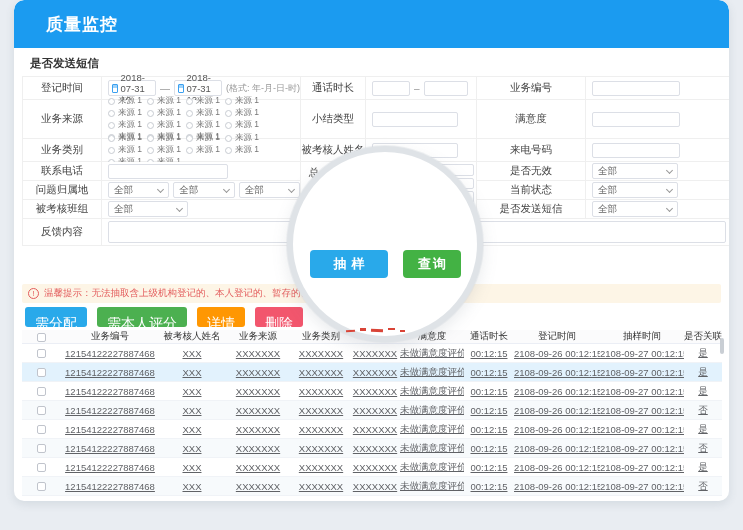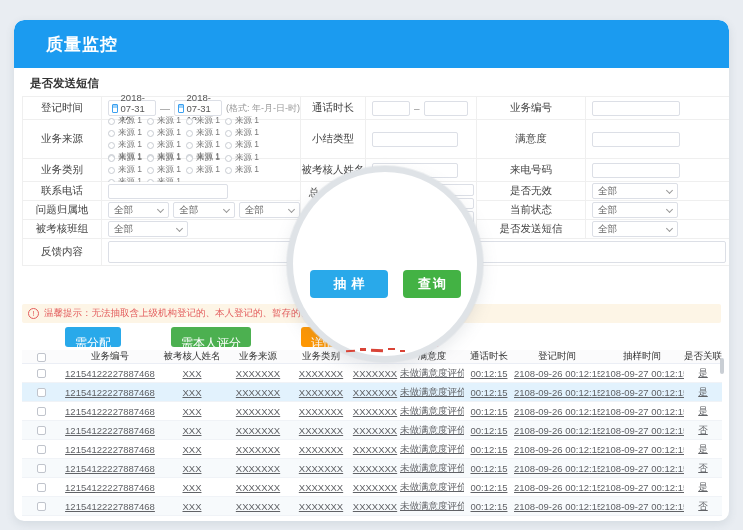--- a/index.html
+++ b/index.html
@@ -1,17 +1,17 @@
 <!DOCTYPE html>
 <html><head>
 <meta charset="utf-8">
 <style>
   * { box-sizing: border-box; margin: 0; padding: 0; }
   body { width: 743px; height: 530px; background: #e9edf2; font-family: "Liberation Sans", "DejaVu Sans", sans-serif; position: relative; overflow: hidden; }
-  .card { position: absolute; left: 14px; top: 20px; width: 715px; height: 501px; background: #fff; border-radius: 10px; box-shadow: 0 3px 10px rgba(60,80,100,.12); overflow: hidden; }
+  .card { position: absolute; left: 14px; top: 0; width: 715px; height: 501px; background: #fff; border-radius: 10px; box-shadow: 0 3px 10px rgba(60,80,100,.12); overflow: hidden; }
   .topbar { position: absolute; left: 0; top: 0; width: 100%; height: 48px; background: #1b9bf0; display: flex; align-items: center; padding-left: 32px; border-radius: 10px 10px 0 0; }
   .title { color: #fff; font-size: 17px; font-weight: bold; letter-spacing: 1px; }
   .section-title { position: absolute; left: 16px; top: 56px; font-size: 11.5px; font-weight: bold; color: #333; }
   
   .fm { position: absolute; left: 8px; top: 76px; width: 711px; display: grid; grid-template-columns: 78px 198px 64px 110px 108px 1fr; grid-template-rows: 22px 38px 22px 18px 18px 18px 26px; gap: 1px; background: #efefef; border: 1px solid #efefef; }
   .lb { background: #fff; display: flex; align-items: center; justify-content: center; font-size: 10.5px; color: #444; text-align: center; }
   .fd { background: #fff; display: flex; align-items: center; padding-left: 6px; gap: 4px; }
   .inp { height: 15px; border: 1px solid #dcdfe6; border-radius: 2px; background: #fff; }
   .w88 { width: 88px; } .w120 { width: 120px; } .w38 { width: 38px; } .w44 { width: 44px; }
   .date { display: flex; align-items: center; gap: 3px; border: 1px solid #dcdfe6; border-radius: 2px; height: 16px; padding: 0 3px; font-size: 9.5px; color: #555; width: 84px; background: #fff; }
@@ -34,21 +34,21 @@
   
   .btn { position: absolute; height: 28px; border: none; border-radius: 4px; color: #fff; font-size: 13px; font-weight: bold; z-index: 6; cursor: pointer; font-family: inherit; }
   .btn-sample { left: 296px; top: 250px; width: 78px; background: #29a9ea; letter-spacing: 5px; padding-left: 5px; }
   .btn-query { left: 389px; top: 250px; width: 58px; background: #43b244; letter-spacing: 2px; padding-left: 2px; }
   
   .notice { position: absolute; left: 8px; top: 284px; width: 699px; height: 19px; background: #fdf5e6; display: flex; align-items: center; gap: 5px; padding-left: 6px; border-radius: 2px; }
   .notice-icon { width: 11px; height: 11px; border: 1px solid #e35d5d; border-radius: 50%; color: #e35d5d; font-size: 8px; line-height: 9px; text-align: center; flex: 0 0 auto; }
   .notice-text { font-size: 9.5px; color: #e35d5d; white-space: nowrap; overflow: hidden; }
   
   .actions { position: absolute; left: 11px; top: 307px; display: flex; gap: 10px; }
-  .abtn { height: 20px; border: none; border-radius: 3px; color: #fff; font-size: 12px; padding: 8px 10px; cursor: pointer; font-family: inherit; margin-left: 40px; }
+  .abtn { height: 20px; border: none; border-radius: 3px; color: #fff; font-size: 14px; padding: 8px 10px; cursor: pointer; font-family: inherit; }
   .a-blue { background: #29a9ea; } .a-green { background: #4cb050; } .a-orange { background: #ff9702; } .a-red { background: #f2566d; }
   
   .tbl { position: absolute; left: 8px; top: 330px; width: 700px; font-size: 9.5px; color: #606266; }
   .thead { display: flex; height: 14px; align-items: center; background: #fbfbfc; border-bottom: 1px solid #ebeef5; }
   .th { font-size: 9.5px; color: #333; text-align: center; white-space: nowrap; overflow: hidden; }
   .tr { display: flex; height: 19px; align-items: center; border-bottom: 1px solid #f0f3f7; background: #fff; text-decoration: underline; }
   .tr.alt { background: #f7fafc; }
   .tr.hl { background: #e2f2fd; }
   .td { text-align: center; white-space: nowrap; overflow: hidden; }
   .c-cb { width: 38px; } .c0 { width: 100px; } .c1 { width: 64px; } .c2 { width: 68px; } .c3 { width: 58px; } .c4 { width: 50px; } .c5 { width: 64px; } .c6 { width: 50px; } .c7 { width: 86px; } .c8 { width: 84px; } .c9 { width: 38px; }

